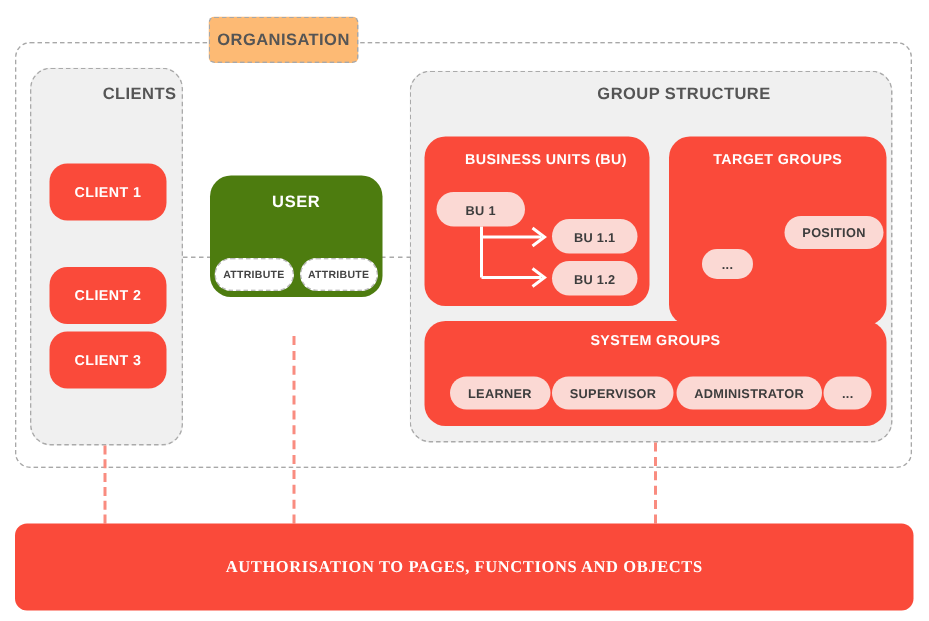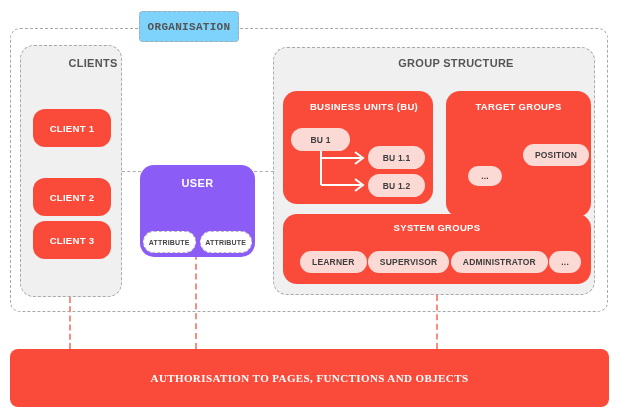--- a/index.html
+++ b/index.html
@@ -17,28 +17,27 @@
     position: absolute;
     left: 10px; top: 28px;
     width: 598px; height: 284px;
     border: 1px dashed #a8a8a8;
     border-radius: 10px;
   }
   .org-label {
     position: absolute;
     left: 139px; top: 11px;
     width: 100px; height: 31px;
-    background: #7dd3fc;
+    background: #fdba74;
     border: 1px dashed #a8a8a8;
     border-radius: 4px;
     display: flex; align-items: center; justify-content: center;
     font-size: 11px; font-weight: bold; color: #555;
     letter-spacing: 0.3px;
     z-index: 5;
-    font-family: Liberation Mono, monospace;
   }
   .panel {
     position: absolute;
     background: #f0f0f0;
     border: 1px dashed #aaa;
     border-radius: 14px;
   }
   .panel-title {
     text-align: center;
     font-size: 11px; font-weight: bold; color: #555;
@@ -57,25 +56,24 @@
     color: #fff; font-size: 9.5px; font-weight: bold;
     letter-spacing: 0.3px;
   }
   .client-1 { top: 63px; }
   .client-2 { top: 132px; }
   .client-3 { top: 175px; }
   
   .user-box {
     position: absolute;
     left: 140px; top: 117px;
-    width: 115px; height: 92px;
-    background: #8b5cf6;
+    width: 115px; height: 81px;
+    background: #4d7c0f;
     border-radius: 14px;
     z-index: 3;
-    margin-top: 48px;
   }
   .user-title {
     margin-top: 12px;
     text-align: center;
     color: #fff; font-size: 11px; font-weight: bold;
     letter-spacing: 0.4px;
   }
   .attr-row {
     position: absolute;
     left: 3px; right: 3px; bottom: 4px;

